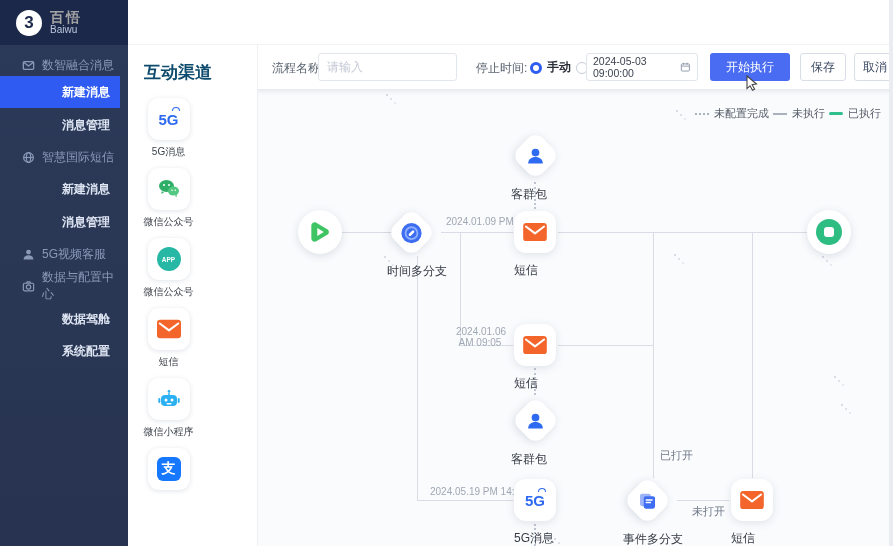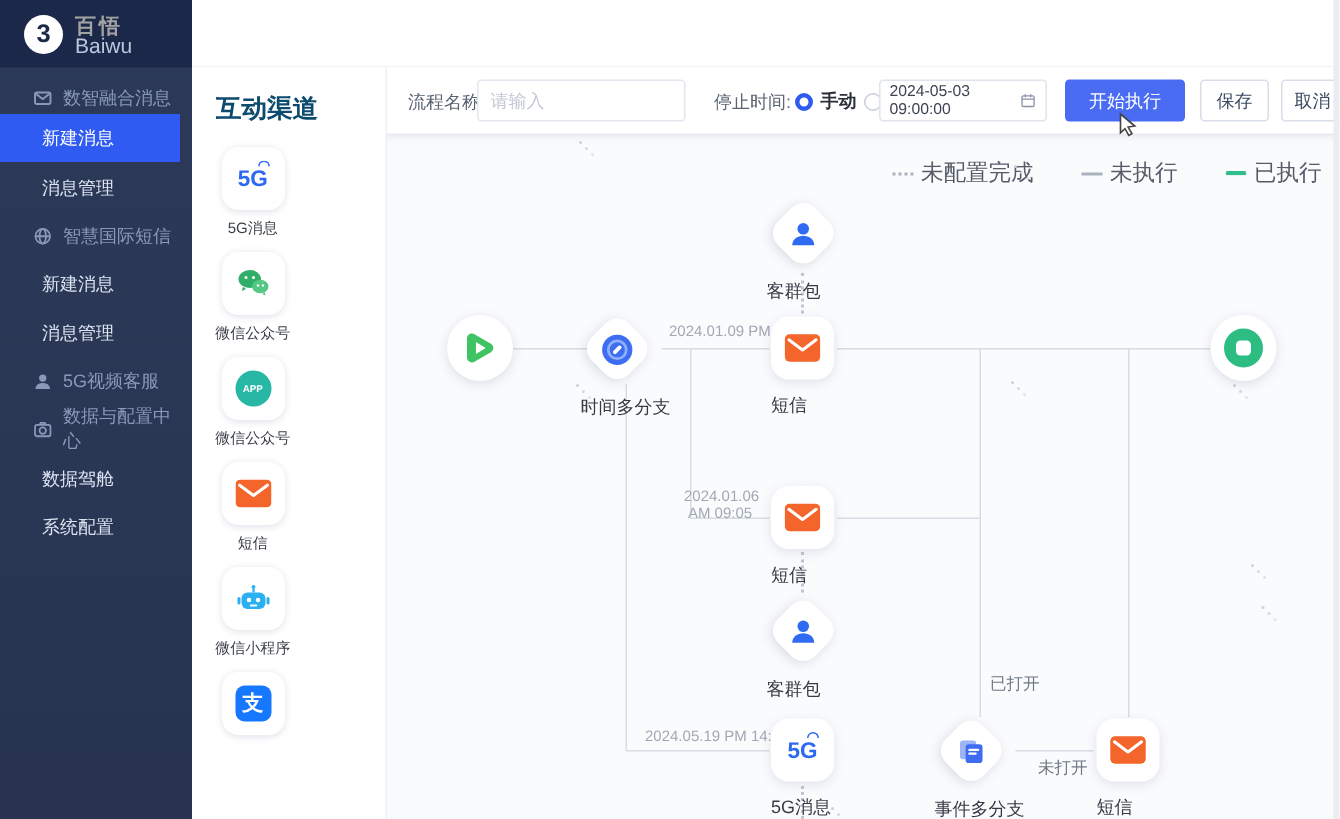--- a/index.html
+++ b/index.html
@@ -4,25 +4,25 @@
 <style>
   * { margin:0; padding:0; box-sizing:border-box; }
   html,body { width:893px; height:546px; overflow:hidden; }
   body { position:relative; font-family:"Liberation Sans","DejaVu Sans",sans-serif; background:#fff; color:#333; }
 
   
   .sidebar { position:absolute; left:0; top:0; width:128px; height:546px; background:linear-gradient(180deg,#2c3a59 0%,#293654 60%,#273350 100%); }
   .logo { position:absolute; left:0; top:0; width:128px; height:45px; background:#1b2849; display:flex; align-items:center; padding-left:16px; gap:8px; }
   .logo-mark { width:26px; height:26px; border-radius:50%; background:#fff; color:#1b2849; font-weight:800; font-size:17px; display:flex; align-items:center; justify-content:center; }
   .logo-title { color:#a3a3a3; font-size:14px; font-weight:700; letter-spacing:2px; line-height:15px; }
-  .logo-sub { color:#bcc6dd; font-size:14px; line-height:10px; }
+  .logo-sub { color:#bcc6dd; font-size:10px; line-height:10px; }
   .nav-sec, .nav-item { position:absolute; left:0; width:120px; height:32px; display:flex; align-items:center; font-size:12px; cursor:pointer; }
   .nav-sec { color:#8b99b8; padding-left:22px; gap:7px; }
   .nav-sec svg { width:13px; height:13px; flex:none; }
-  .nav-item { color:#dde4f2; padding-left:28px; }
+  .nav-item { color:#dde4f2; padding-left:62px;font-weight:bold; }
   .nav-item.active { background:#2f5bf2; color:#fff; }
 
   
   .topband { position:absolute; left:128px; top:0; width:765px; height:45px; background:#fff; border-bottom:1px solid #f0f2f6; }
   .panel { position:absolute; left:128px; top:45px; width:130px; height:501px; background:#fff; border-right:1px solid #eef0f4; padding:16px 14px 0 16px; overflow:hidden; }
   .panel-title { font-size:17px; font-weight:700; color:#0c4a6e; margin-bottom:14px; }
   .pgrid { display:flex; flex-wrap:wrap; }
   .cell { width:49px; margin-right:9px; margin-bottom:9px; display:flex; flex-direction:column; align-items:center; cursor:pointer; }
   .cell:nth-child(2n) { margin-right:0; }
   .ccard { width:42px; height:42px; border-radius:11px; background:#fff; box-shadow:0 1px 5px rgba(40,60,100,.14); display:flex; align-items:center; justify-content:center; }
@@ -46,21 +46,21 @@
   .rdot-off { width:12px; height:12px; border-radius:50%; border:1px solid #c8cdd8; background:#fff; }
   .rlab-on { color:#2b2f38; font-weight:700; }
   .rlab-off { color:#666; }
   .dtbox { position:absolute; left:328px; top:8px; width:112px; height:28px; border:1px solid #e0e4ec; border-radius:3px; display:flex; align-items:center; justify-content:space-between; padding:0 6px; font-size:10.5px; color:#3c4350; background:#fff; cursor:pointer; }
   .btn { position:absolute; top:8px; height:28px; border-radius:3px; font-size:12px; display:flex; align-items:center; justify-content:center; cursor:pointer; }
   .btn-primary { left:452px; width:80px; background:#4a6cf3; color:#fff; }
   .btn-plain { background:#fff; border:1px solid #d8dde8; color:#3c4a63; }
 
   
   .canvas { position:absolute; left:258px; top:90px; width:635px; height:456px; background:#fafbfd; box-shadow:inset 0 6px 6px -6px rgba(90,100,130,.18); }
-  .legend { position:absolute; right:12px; top:16px; display:flex; align-items:center; gap:32px; font-size:15px; color:#555c68; }
+  .legend { position:absolute; right:12px; top:16px; display:flex; align-items:center; gap:4px; font-size:11px; color:#555c68; }
   .legend .it { display:flex; align-items:center; gap:5px; }
   .ln-dot { width:14px; border-top:2px dotted #a9b1bd; }
   .ln-sol { width:14px; border-top:2px solid #a9b1bd; }
   .ln-grn { width:14px; border-top:3px solid #2fbe8c; border-radius:2px; }
 
   .hline, .vline { position:absolute; background:#d8dce4; }
   .hline { height:1px; }
   .vline { width:1px; }
   .vdots { position:absolute; width:0; border-left:2px dotted #bfc6d2; }
 

